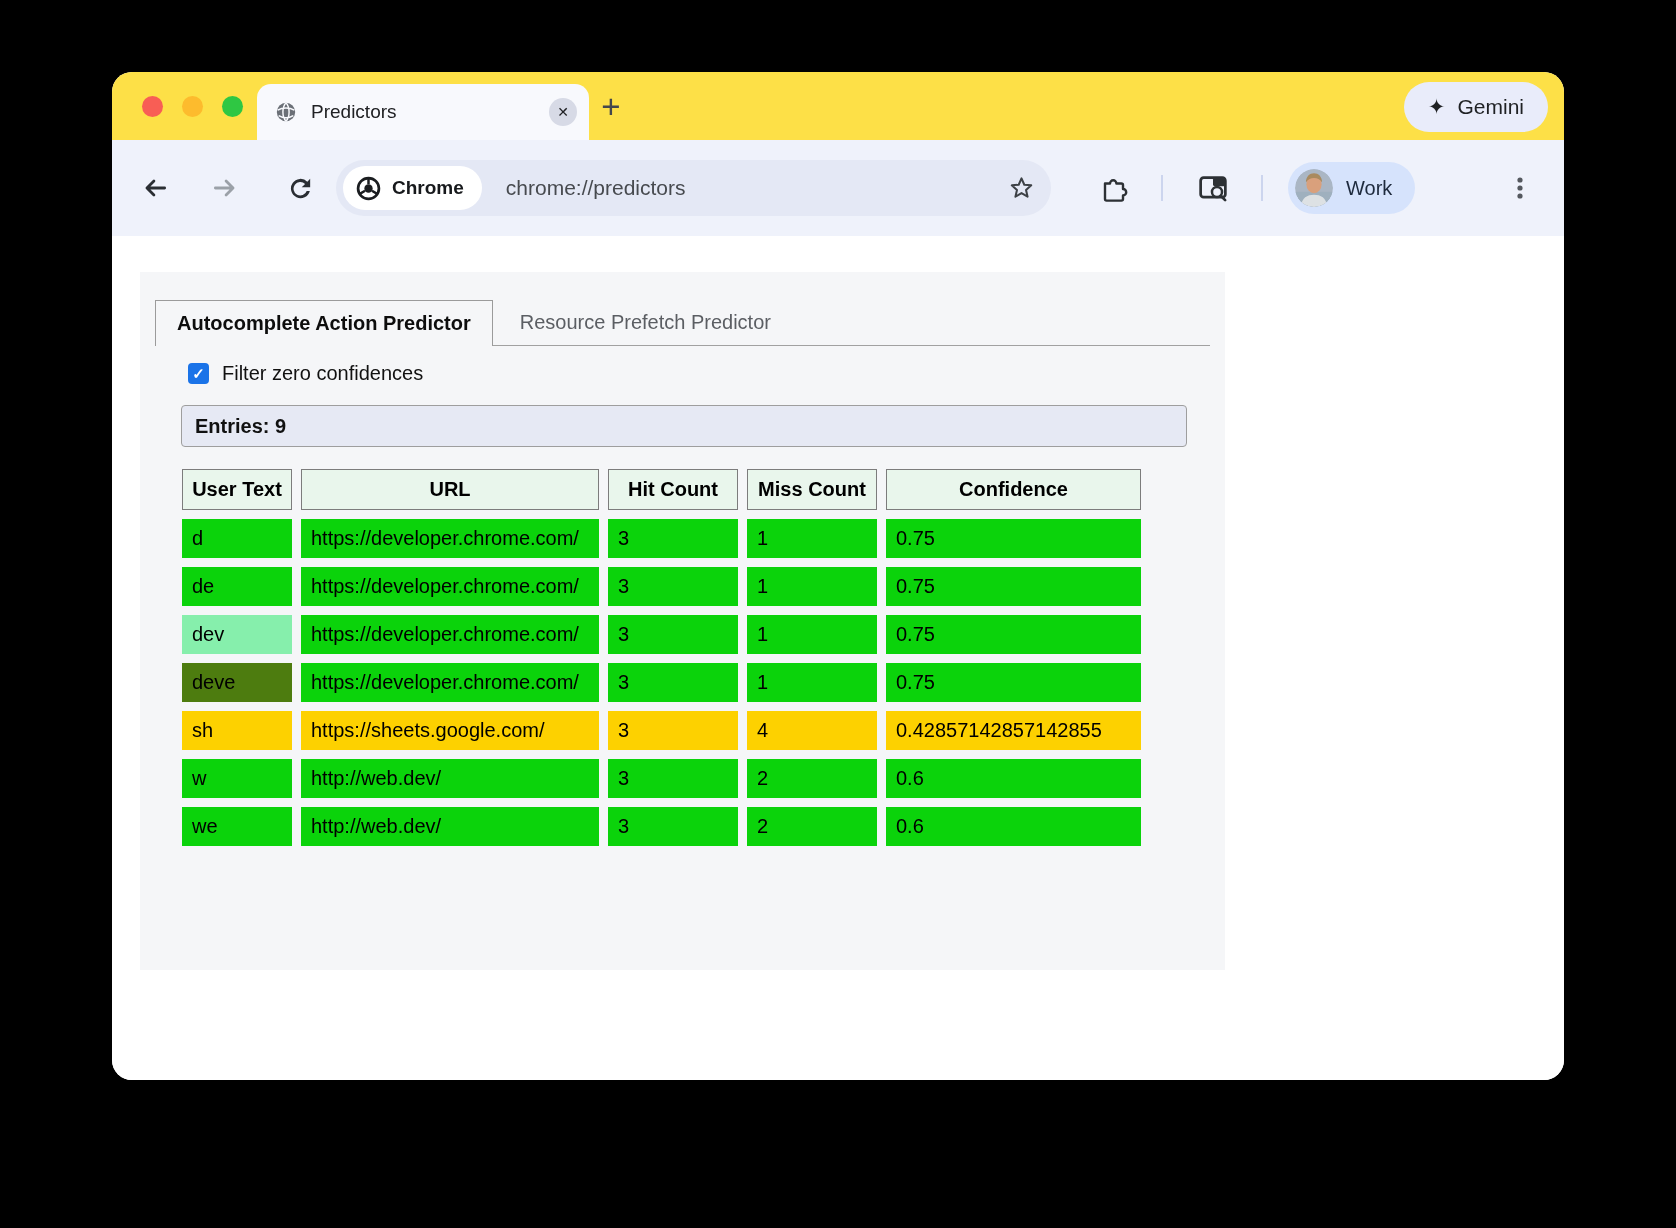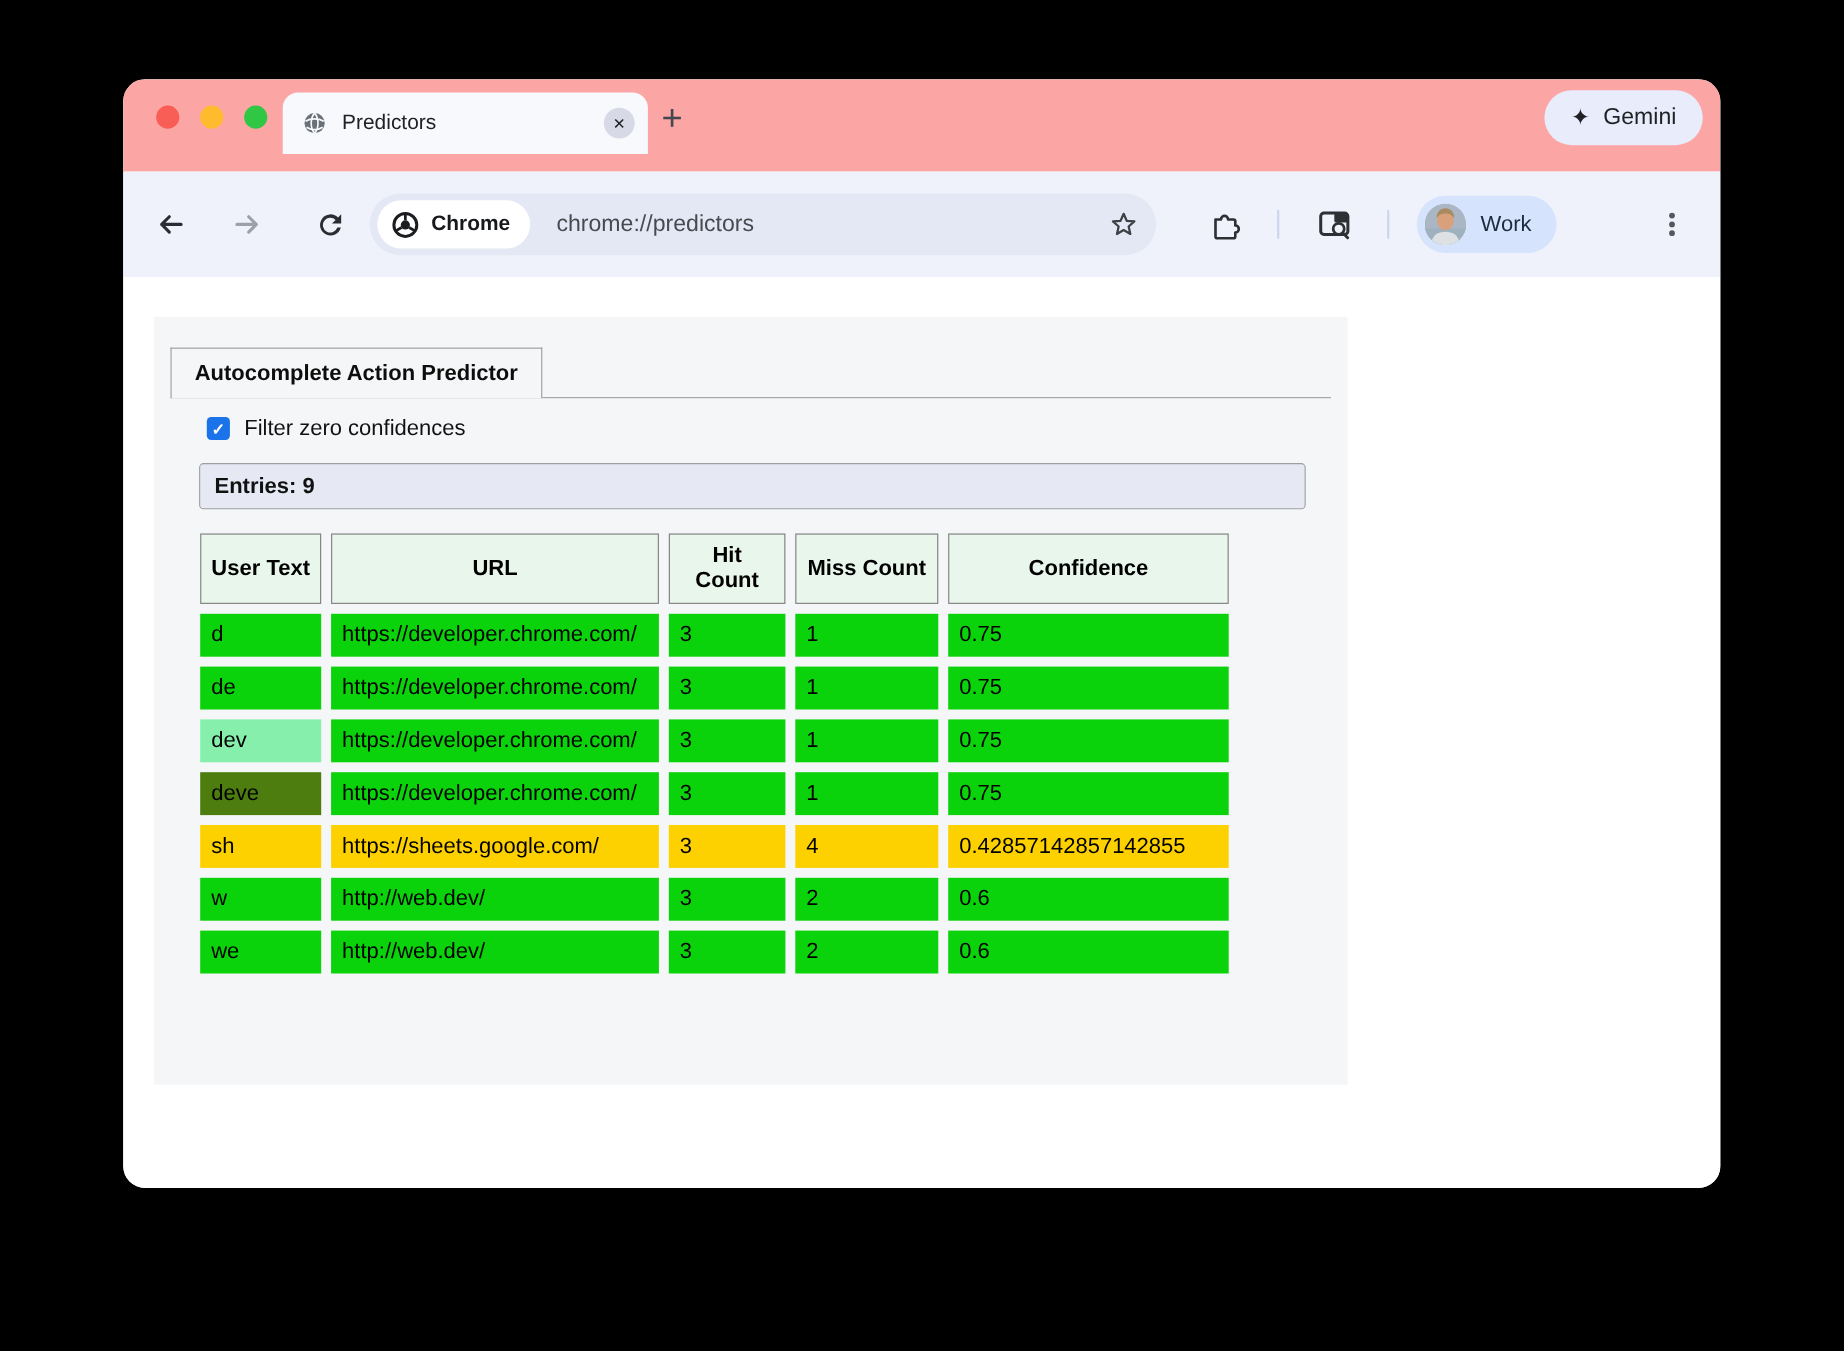--- a/index.html
+++ b/index.html
@@ -9,21 +9,21 @@
     font-family:"Liberation Sans", sans-serif; overflow:hidden;
   }
 
   
   .window {
     position:absolute; left:112px; top:72px; width:1452px; height:1008px;
     border-radius:20px; background:#fff; overflow:hidden;
   }
 
   
-  .tabstrip { position:relative; height:84px; background:#fca5a5; }
+  .tabstrip { position:relative; height:68px; background:#fde047; }
   .traffic { position:absolute; left:30px; top:24px; display:flex; gap:19px; }
   .traffic span { width:21px; height:21px; border-radius:50%; display:block; }
 
   .browser-tab {
     position:absolute; left:145px; top:12px; width:332px; height:56px;
     background:#f8f9fd; border-radius:14px 14px 0 0;
     display:flex; align-items:center; gap:14px; padding:0 12px 0 18px;
   }
   .tab-title { font-size:19px; color:#202124; flex:1; }
   .tab-close {
@@ -215,35 +215,36 @@
         <circle cx="13" cy="21" r="2.6" fill="#54585e"></circle>
       </svg>
     </div>
   </div>
 
   <div class="content">
     <div class="panel">
 
       <div class="pagetabs">
         <div class="ptab-active">Autocomplete Action Predictor</div>
+        <div class="ptab-inactive">Resource Prefetch Predictor</div>
       </div>
 
       <div class="filter-row">
         <span class="checkbox" style="background: rgb(26, 115, 232);">✓</span>
         <span>Filter zero confidences</span>
       </div>
 
       <div class="entries-bar">Entries: 9</div>
 
       <table class="predictors">
         <thead>
             <tr>
               <th style="width: 110px;">User Text</th>
               <th style="width: 298px;">URL</th>
-              <th style="width: 106px;">Hit Count</th>
+              <th style="width: 130px;">Hit Count</th>
               <th style="width: 130px;">Miss Count</th>
               <th style="width: 255px;">Confidence</th>
             </tr>
           </thead>
         <tbody>
             <tr>
               <td style="background: rgb(11, 211, 11);">d</td>
               <td style="background: rgb(11, 211, 11);">https://developer.chrome.com/</td>
               <td style="background: rgb(11, 211, 11);">3</td>
               <td style="background: rgb(11, 211, 11);">1</td>

